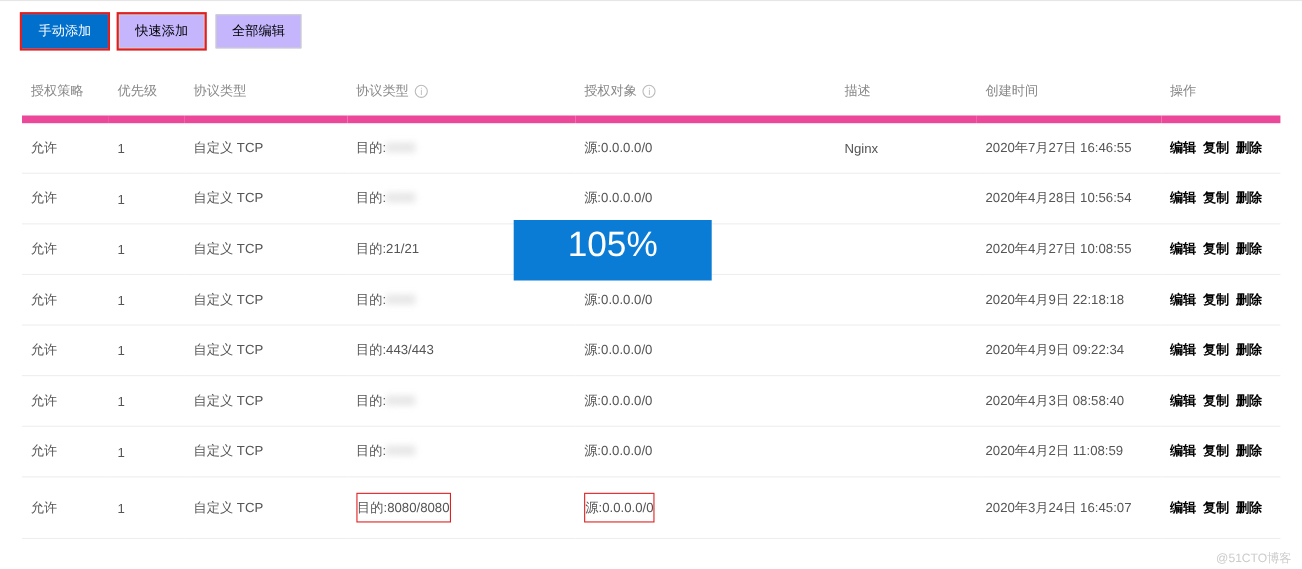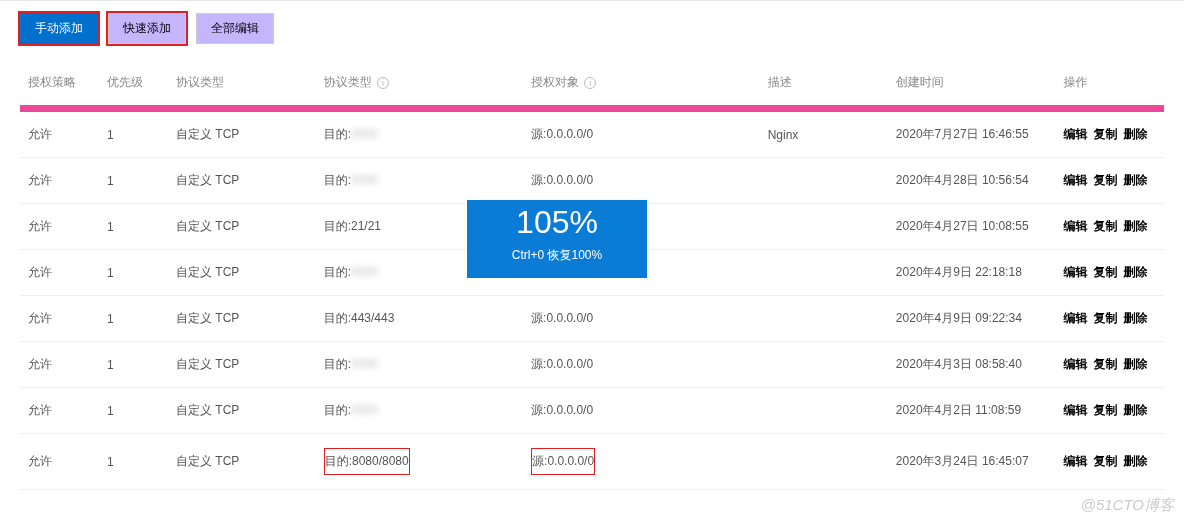--- a/index.html
+++ b/index.html
@@ -15,21 +15,21 @@
   .table { width: calc(100% - 40px); margin: 0 20px; border-collapse: collapse; }
   .table th, .table td { text-align: left; padding: 14px 8px; font-weight: normal; font-size: 12px; border-bottom: 1px solid #eee; color: #555; }
   .table th { color: #888; background: #fff; border-bottom: 7px solid #ec4899; }
   .info-icon { display:inline-block; width:12px; height:12px; border:1px solid #bbb; border-radius:50%; font-size:9px; line-height:10px; text-align:center; color:#bbb; margin-left:2px; }
   .link { color: #000000; cursor: pointer; margin-right: 6px; font-weight: bold; }
   .blur { filter: blur(3px); color: #bbb; }
   .zoom-overlay { position: absolute; left: 467px; top: 200px; width: 180px; background: #0a7cd5; color: #fff; text-align: center; padding: 4px 0 14px 0; z-index: 50; }
   .zoom-big { font-size: 32px; font-weight: 300; }
   .zoom-small { font-size: 12px; margin-top: 6px; }
   .cell-highlight { border: 1.5px solid #e02020; display:inline-block; padding: 4px 0; }
-  .watermark { position:absolute; right:10px; bottom:2px; color:#ccc; font-size:15px;font-style:italic; }
+  .watermark { position:absolute; right:10px; bottom:2px; color:#ccc; font-size:11px; }
   .col-policy { width: 80px; }
   .col-priority { width: 70px; }
   .col-protocol { width: 150px; }
   .col-port { width: 210px; }
   .col-target { width: 240px; }
   .col-desc { width: 130px; }
   .col-time { width: 170px; margin-left: 39px; }
   .col-ops { width: 110px; }
 </style>
 </head>
@@ -142,16 +142,15 @@
         <td><span class="cell-highlight">源:0.0.0.0/0</span></td>
         <td></td>
         <td>2020年3月24日 16:45:07</td>
         <td><span class="link">编辑</span><span class="link">复制</span><span class="link">删除</span></td>
       </tr>
     </tbody>
 </table>
 
 <div class="zoom-overlay">
   <div class="zoom-big">105%</div>
-  <div class="zoom-small">Ctrl+0 恢复100%</div>
 </div>
 
 <div class="watermark">@51CTO博客</div>
 
 </body></html>

